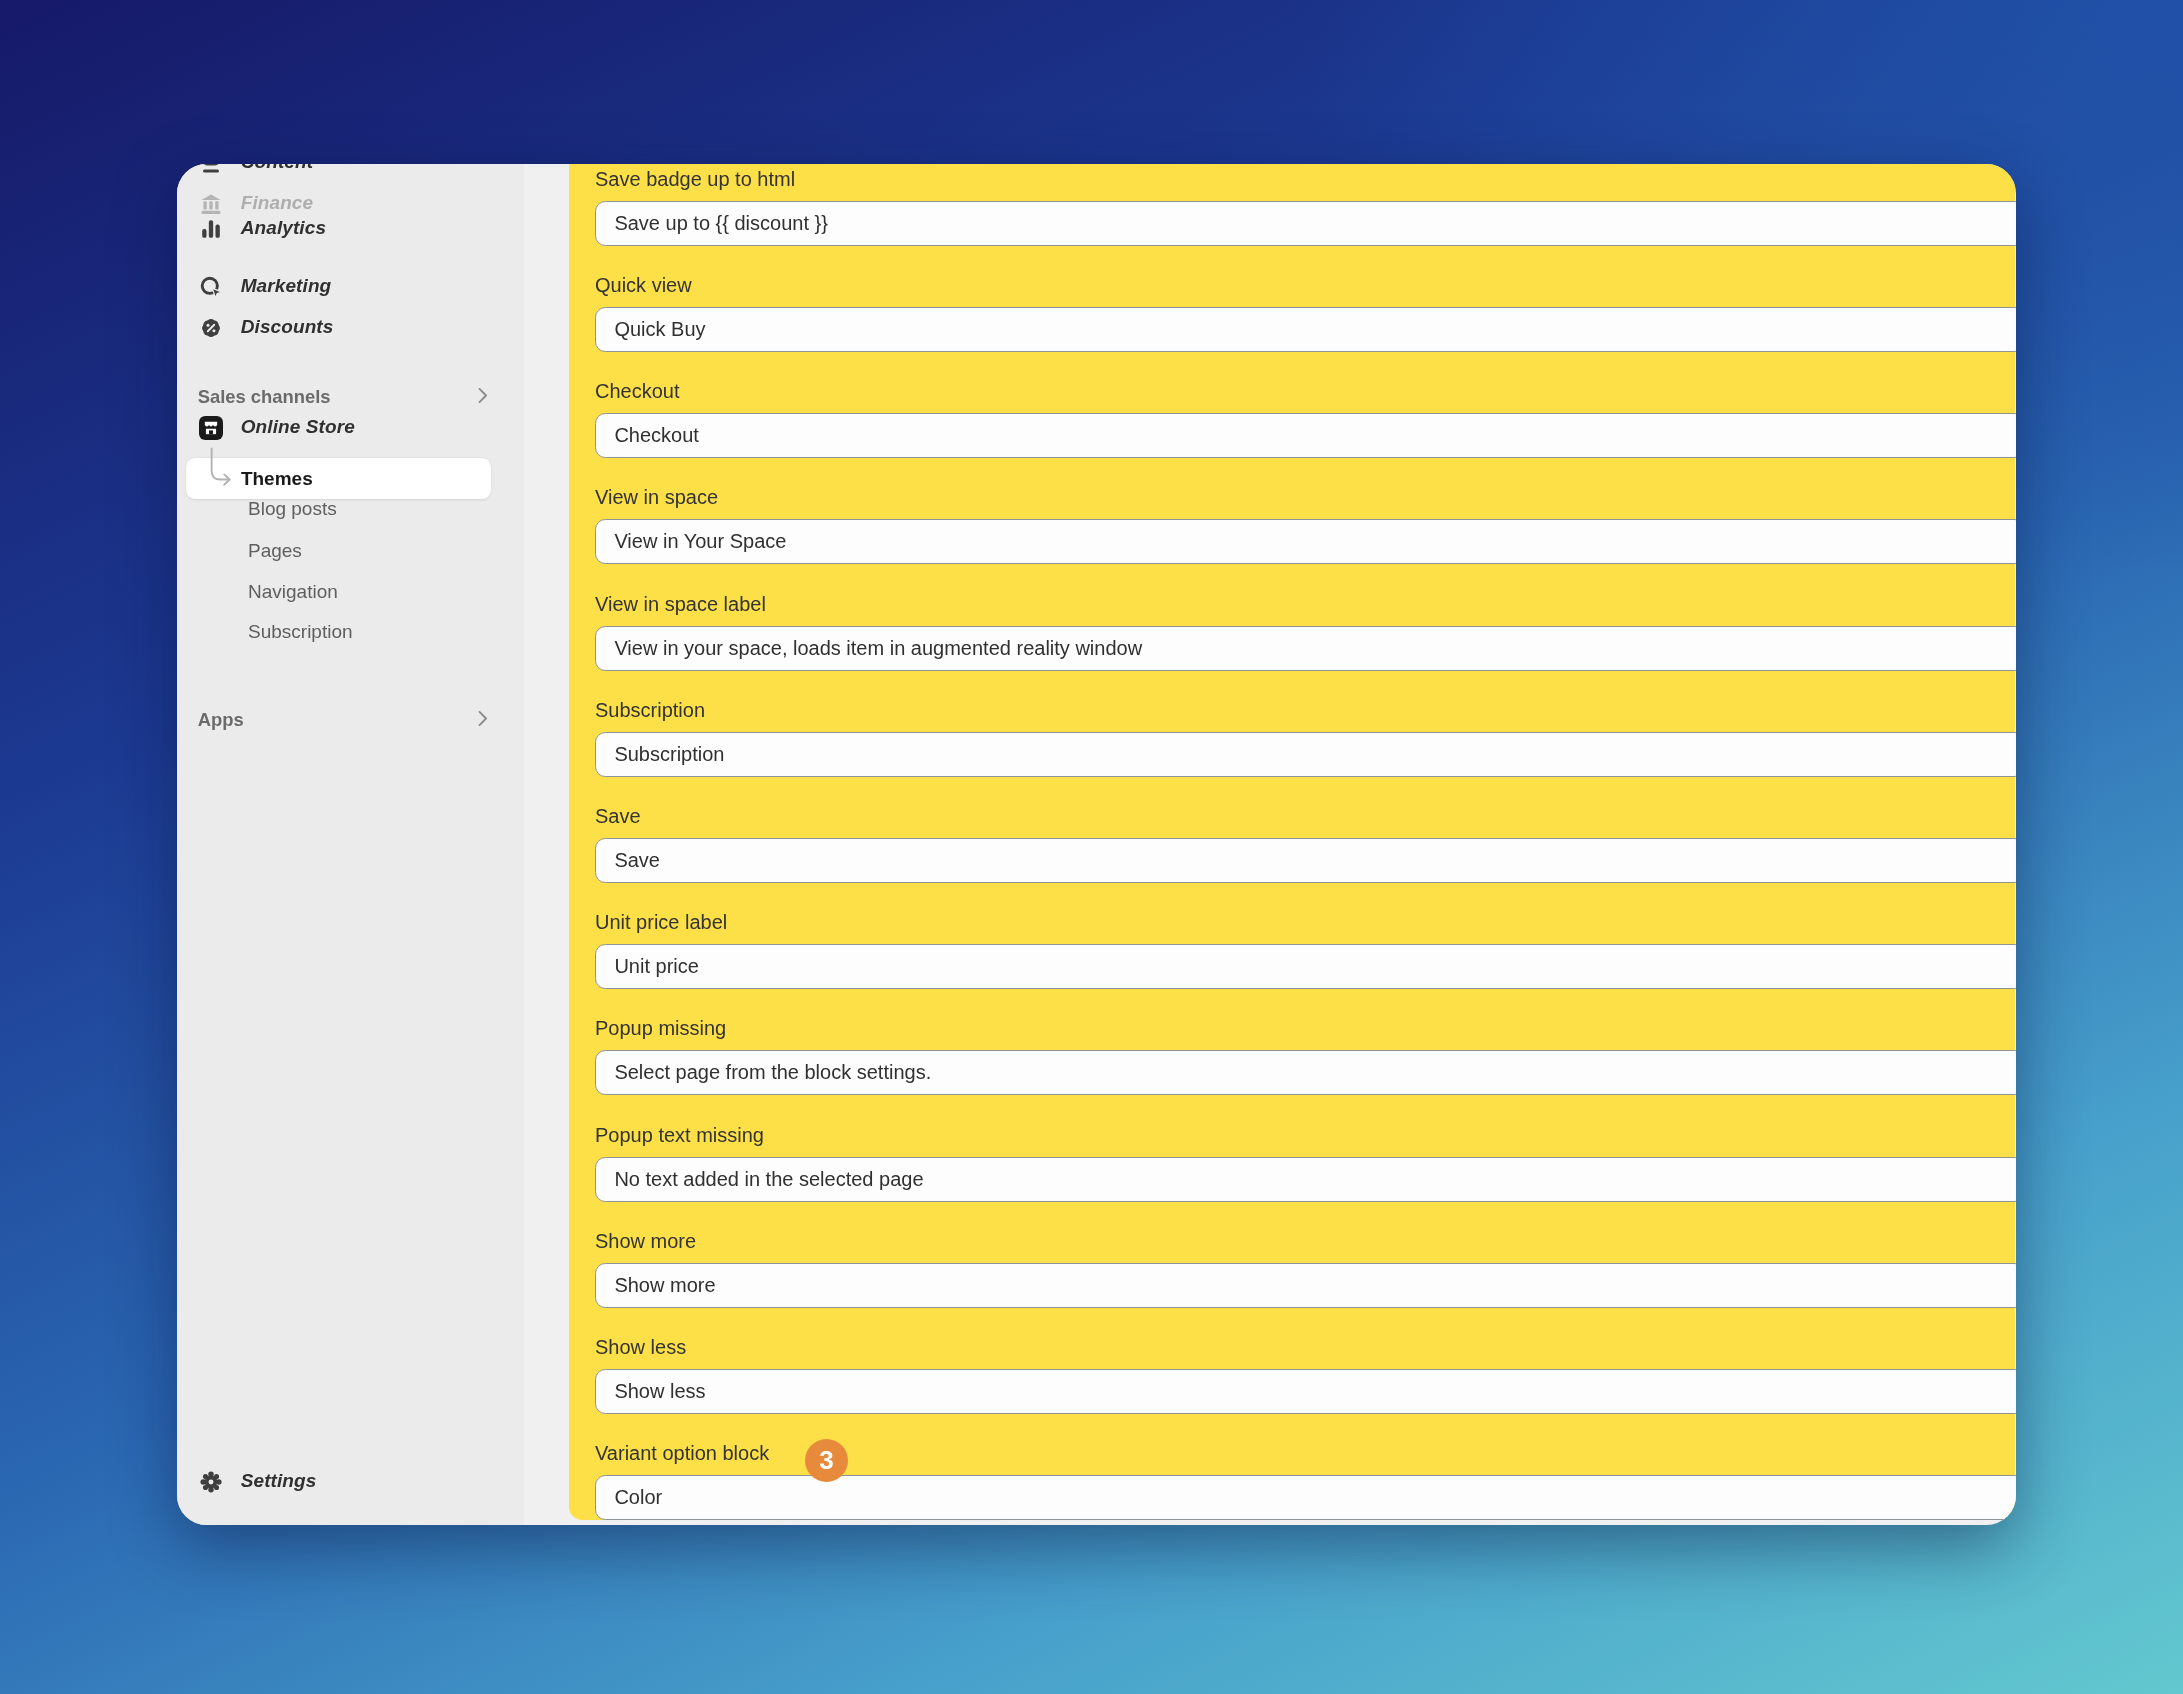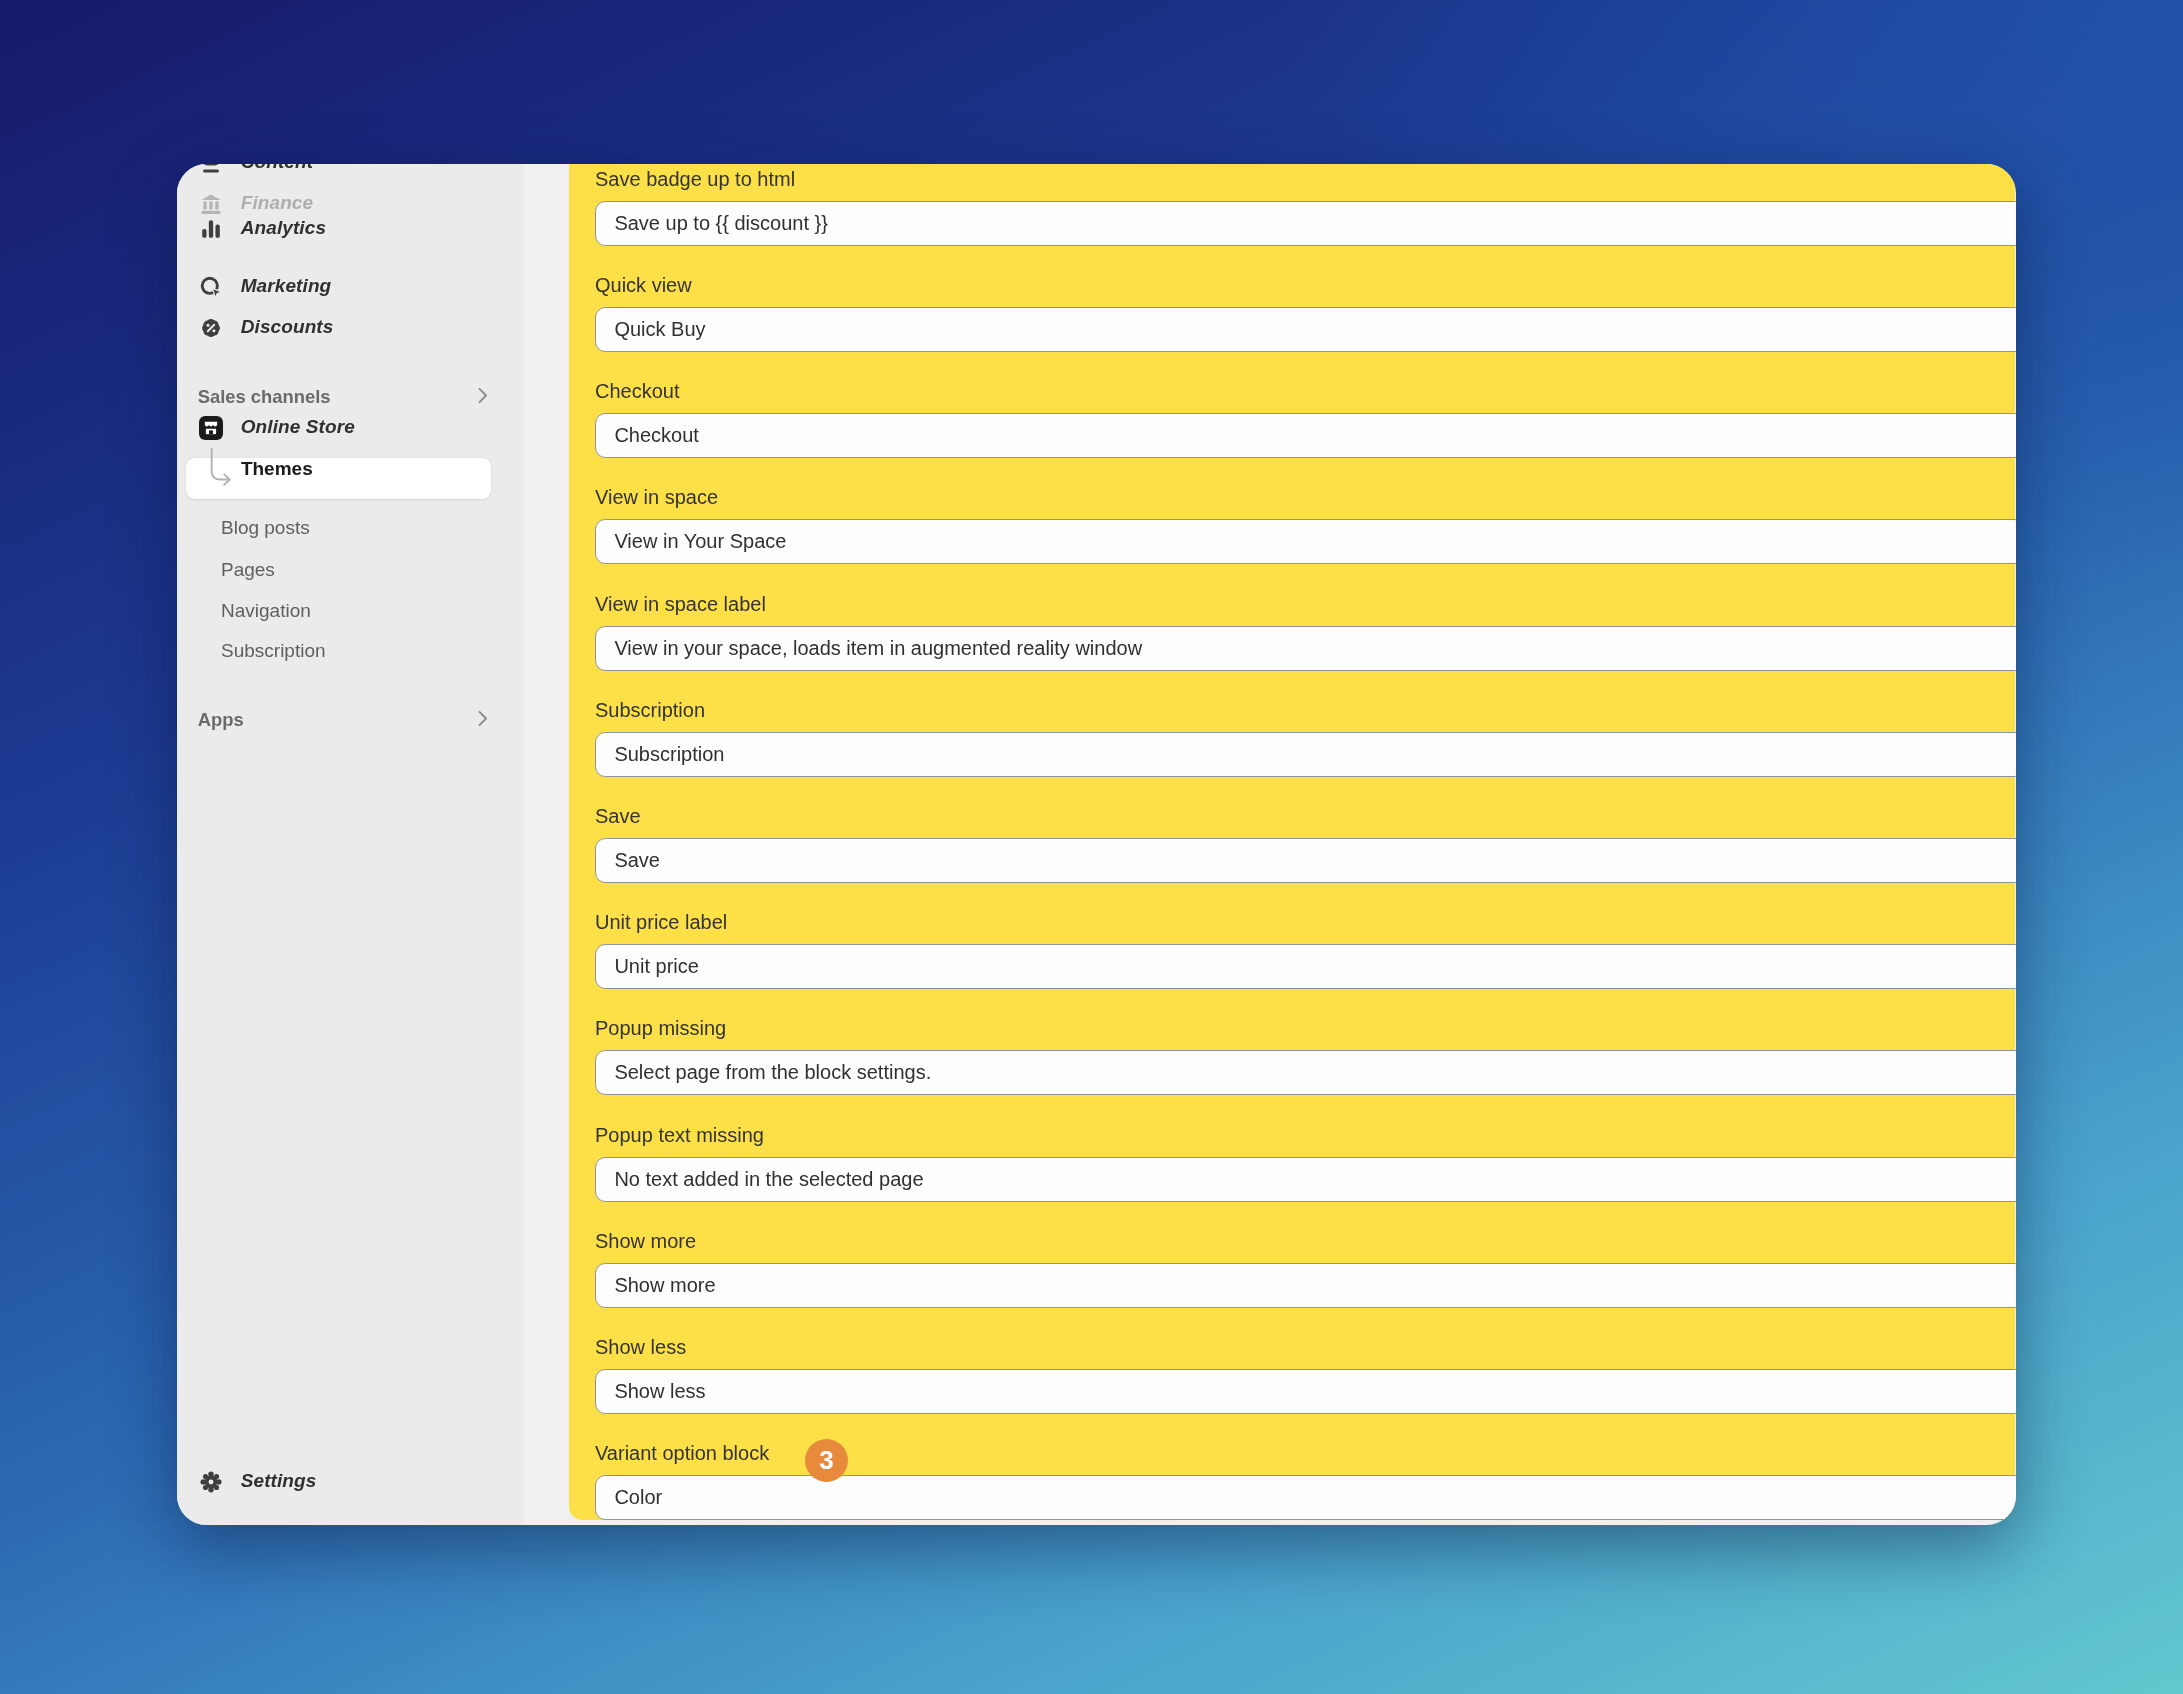--- a/index.html
+++ b/index.html
@@ -21,26 +21,26 @@
   .nav-row {
     position:absolute; left:0; width:333px; height:41px;
     display:flex; padding-left:22px; cursor:pointer;font-style:italic;
   }
   .nav-ico { width:24px; height:24px; flex:0 0 24px; display:flex; align-items:center; justify-content:center; }
   .nav-label { margin-left:17.7px; font-size:19px; font-weight:600; color:#303030; letter-spacing:0.1px; }
   .nav-row.disabled .nav-label { color:#aeaeae; }
   .nav-header { position:absolute; left:0; width:333px; height:41px; display:flex; align-items:center; padding-left:20.7px; cursor:pointer; }
   .nav-header .hdr-label { font-size:18.4px; font-weight:600; color:#6b6b6b; }
   .nav-header .chev { position:absolute; left:301px; top:50%; transform:translateY(-50%); }
-  .sub-row { position:absolute; left:0; width:333px; height:41px; display:flex; align-items:flex-end; padding-left:44px; cursor:pointer; }
+  .sub-row { position:absolute; left:0; width:333px; height:41px; display:flex; align-items:flex-start; padding-left:71px; cursor:pointer; }
   .sub-label { font-size:19px; font-weight:450; color:#5f5f5f; }
   .pill {
     position:absolute; left:8.9px; top:294px; width:305px; height:41px;
     background:#ffffff; border-radius:8.9px; box-shadow:0 0.7px 2.2px rgba(0,0,0,0.10);
-    display:flex; align-items:flex-start; padding-left:55px; cursor:pointer; z-index:2;
+    display:flex; align-items:center; padding-left:55px; cursor:pointer; z-index:2;
   }
   .pill .sub-label { font-weight:700; color:#1a1a1a; }
   .connector { position:absolute; left:28px; top:283px; z-index:3; pointer-events:none; }
   
   .panel {
     position:absolute; left:392px; top:0; width:1446px; height:1356px;
     background:#fde047; border-radius:0 0 0 13.3px;
   }
   .fgroup { position:absolute; left:26px; right:-10.3px; }
   .flabel { font-size:20px; line-height:25px; color:#333333; font-weight:450; display:block;margin-top:16px; }

